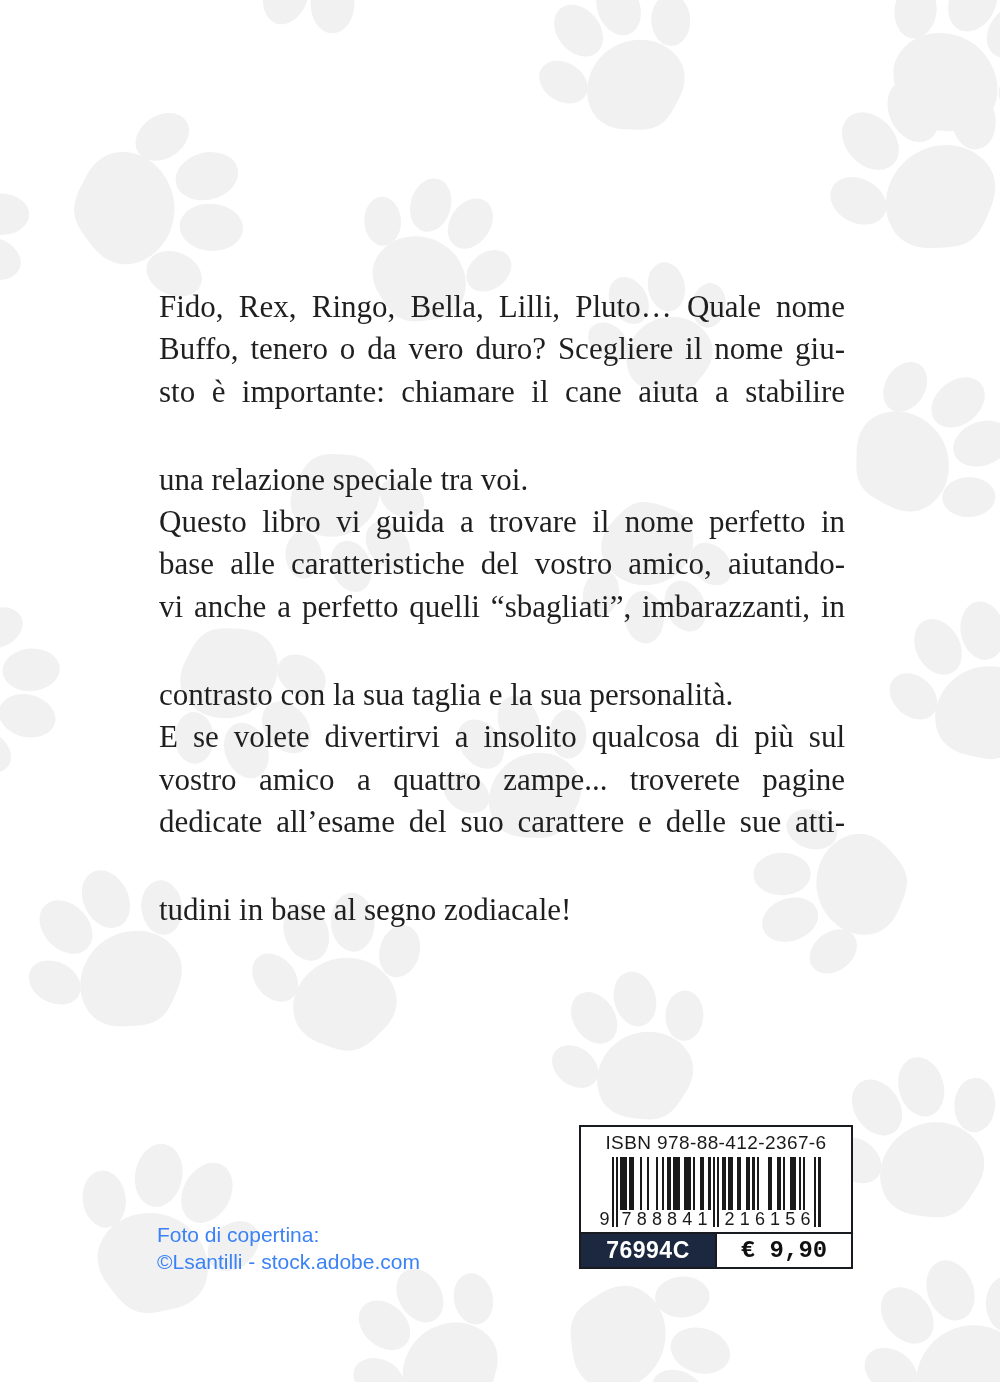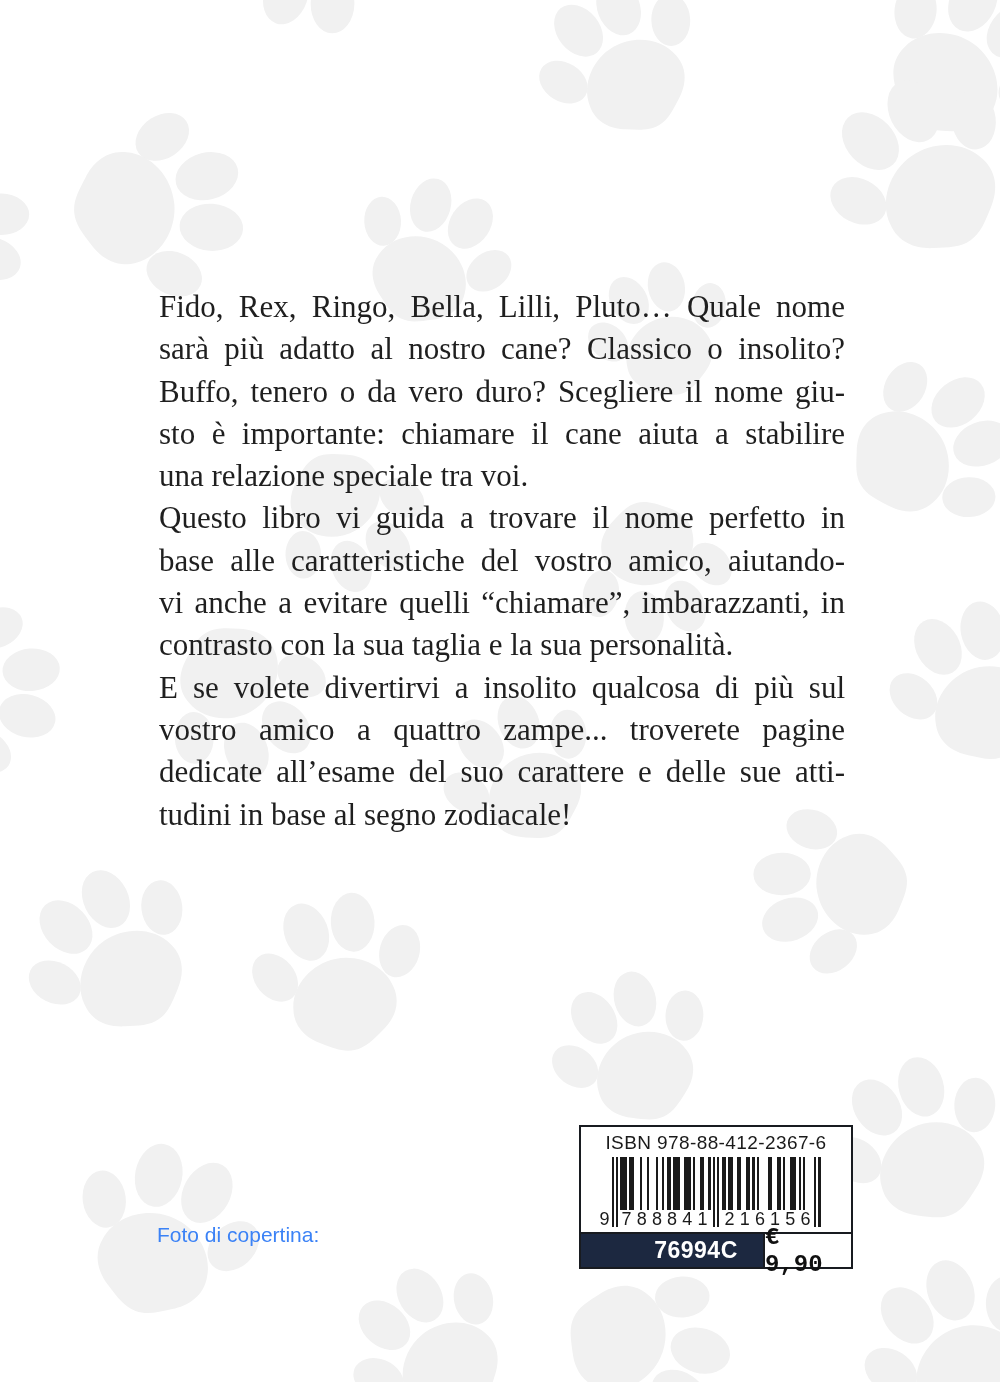--- a/index.html
+++ b/index.html
@@ -29,21 +29,21 @@
   }
   .blurb .line {
     height: 42.3px;
     line-height: 42.3px;
     text-align: justify;
     text-align-last: justify;
     overflow: hidden;
     white-space: nowrap;
     font-family: Liberation Serif, serif;
   }
-  .blurb .line.last { text-align-last: left; }
+  .blurb .line.last { text-align-last: left; margin-top: 46px; }
 
   
   .credit {
     position: absolute;
     left: 157px;
     top: 1221px;
     font-family: "Liberation Sans", "DejaVu Sans", sans-serif;
     font-size: 21px;
     line-height: 27px;
     color: #3b82f6;
@@ -110,21 +110,20 @@
   .code-cell {
     width: 134px;
     background: var(--code-bg, #1c2840);
     color: #ffffff;
     font-weight: bold;
     font-size: 23px;
     letter-spacing: 0.5px;
     display: flex;
     align-items: center;
     justify-content: center;
-    padding-left: 48px;
   }
   .price-cell {
     flex: 1;
     background: #ffffff;
     color: #101010;
     font-weight: bold;
     font-size: 24px;
     display: flex;
     align-items: center;
     justify-content: center;
@@ -219,36 +218,36 @@
       <svg viewBox="0 0 100 100" class="paw" style="left: 952px; top: 1345px; width: 200px; height: 200px; transform: translate(-50%, -50%) rotate(-30deg);">
         <use href="#paw-shape"></use>
       </svg>
       <svg viewBox="0 0 100 100" class="paw" style="left: 430px; top: 1345px; width: 185px; height: 185px; transform: translate(-50%, -50%) rotate(-40deg);">
         <use href="#paw-shape"></use>
       </svg>
     </div>
 
   <div class="blurb">
       <div class="line">Fido, Rex, Ringo, Bella, Lilli, Pluto… Quale nome</div>
-      <div class="line">sarà più adatto al nostro cane? Classico o insolito?</div>
       <div class="line">Buffo, tenero o da vero duro? Scegliere il nome giu-</div>
       <div class="line">sto è importante: chiamare il cane aiuta a stabilire</div>
       <div class="line last">una relazione speciale tra voi.</div>
       <div class="line">Questo libro vi guida a trovare il nome perfetto in</div>
       <div class="line">base alle caratteristiche del vostro amico, aiutando-</div>
-      <div class="line">vi anche a evitare quelli “chiamare”, imbarazzanti, in</div>
+      <div class="line">vi anche a perfetto quelli “sbagliati”, imbarazzanti, in</div>
       <div class="line last">contrasto con la sua taglia e la sua personalità.</div>
       <div class="line">E se volete divertirvi a insolito qualcosa di più sul</div>
       <div class="line">vostro amico a quattro zampe... troverete pagine</div>
       <div class="line">dedicate all’esame del suo carattere e delle sue atti-</div>
       <div class="line last">tudini in base al segno zodiacale!</div>
     </div>
 
   <div class="credit">
     <div>Foto di copertina:</div>
+    <div>©Lsantilli - stock.adobe.com</div>
   </div>
 
   <div class="barcode-box">
     <div class="isbn-line">ISBN 978-88-412-2367-6</div>
     <div class="bars-wrap">
       <div>
           <div class="bar tall" style="left: 0px;"></div>
           <div class="bar tall" style="left: 4.4px;"></div>
           <div class="bar" style="left: 8.8px;"></div>
           <div class="bar" style="left: 11px;"></div>

